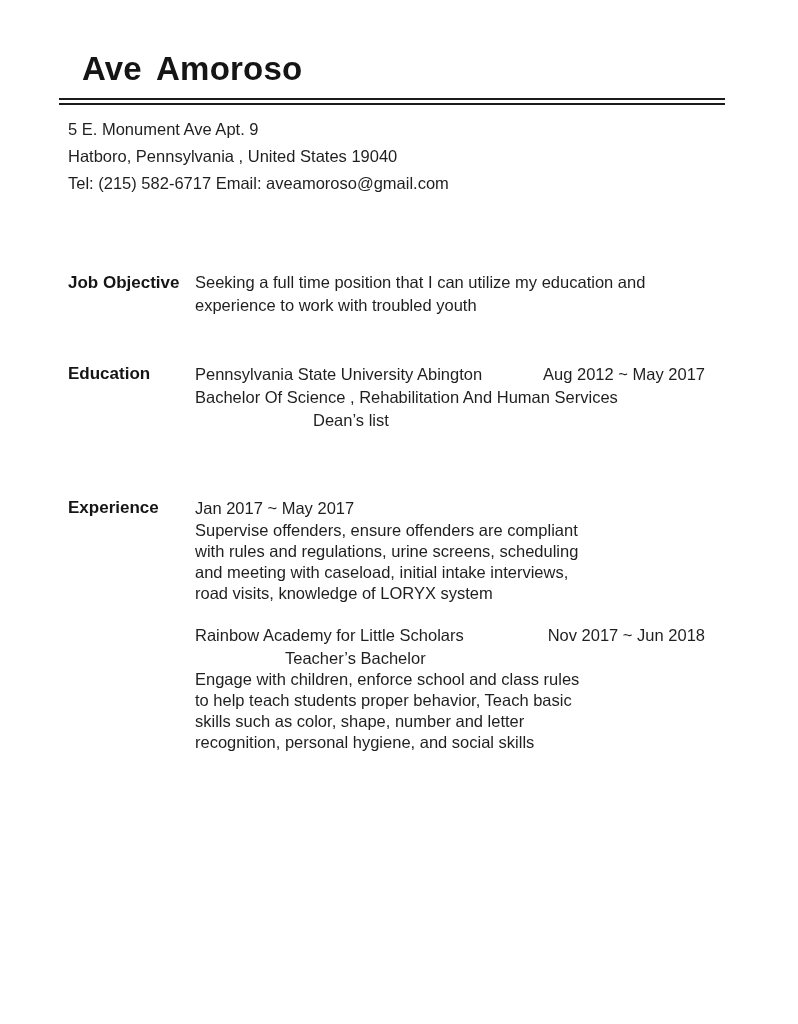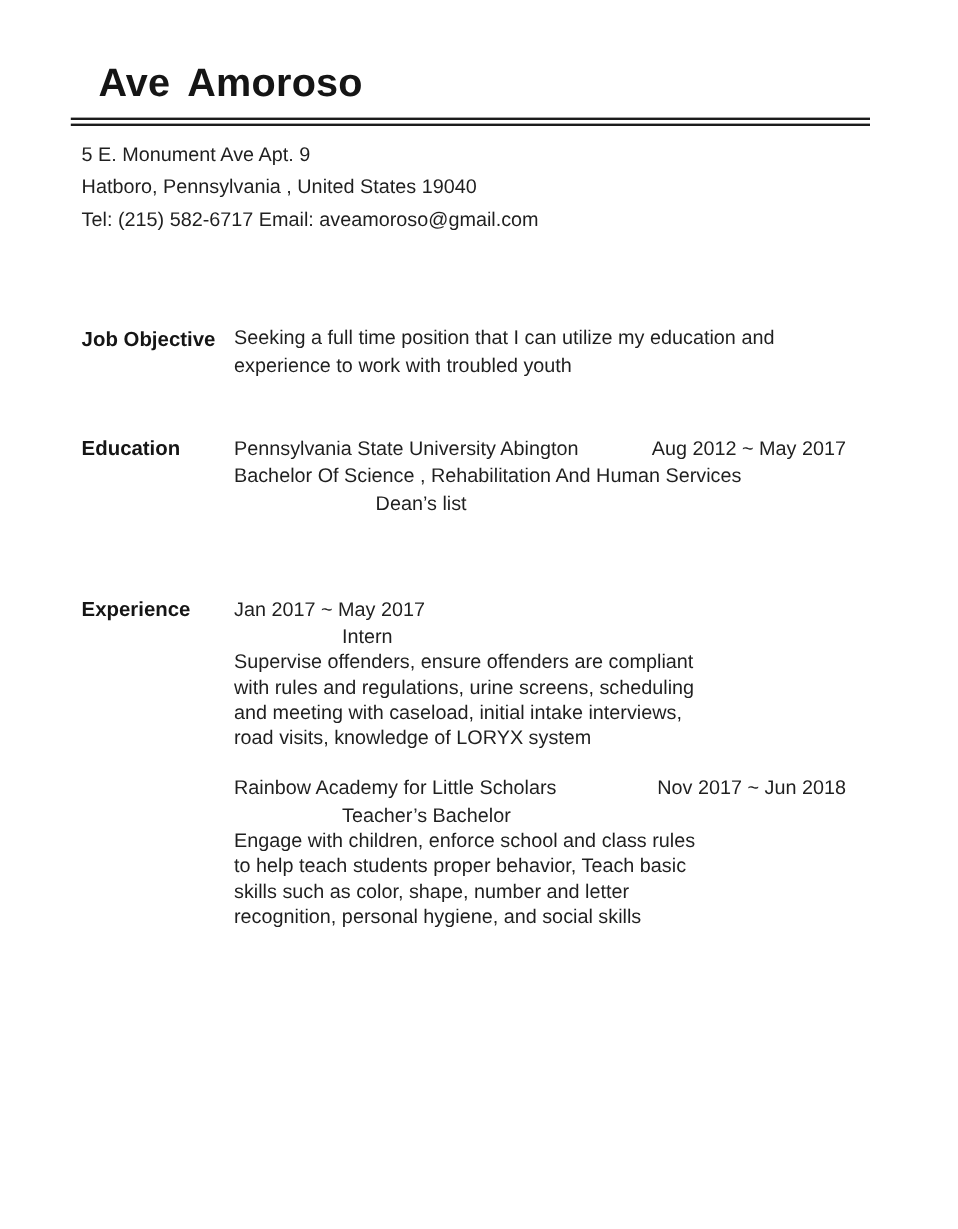--- a/index.html
+++ b/index.html
@@ -141,21 +141,20 @@
   </div>
 
   <div class="section section-experience">
     <div class="section-label">Experience</div>
     <div class="section-content">
 
       <div class="job">
         <div class="entry-title-row">
           <span class="entry-dates">Jan 2017 ~ May 2017</span>
         </div>
-        <div class="entry-sub">Intern</div>
         <div class="entry-desc">Supervise offenders, ensure offenders are compliant
 with rules and regulations, urine screens, scheduling
 and meeting with caseload, initial intake interviews,
 road visits, knowledge of LORYX system</div>
       </div>
 
       <div class="job">
         <div class="entry-title-row">
           <span class="entry-title">Rainbow Academy for Little Scholars</span>
           <span class="entry-dates">Nov 2017 ~ Jun 2018</span>

